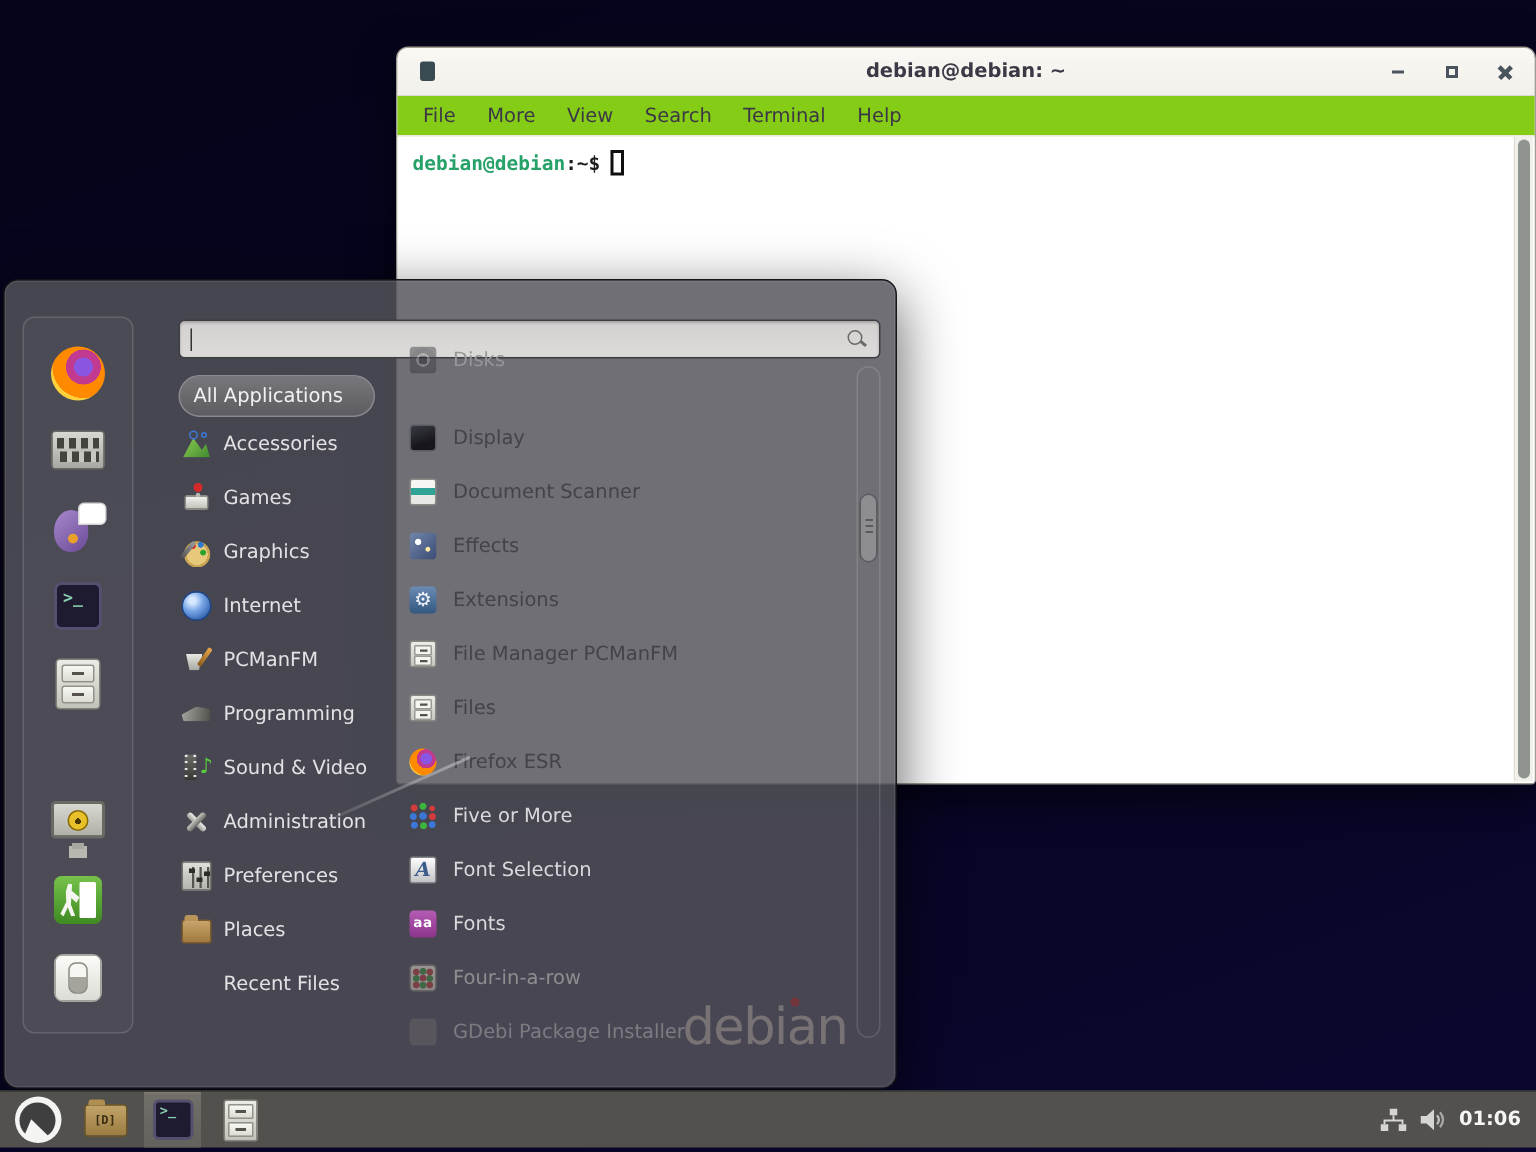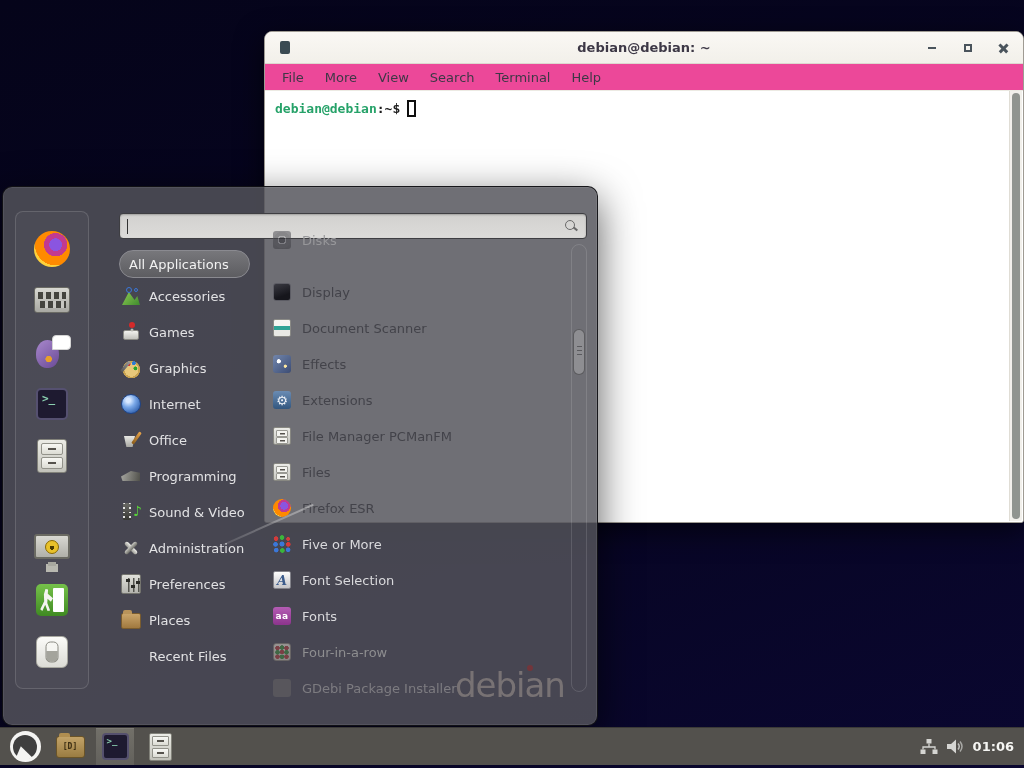--- a/index.html
+++ b/index.html
@@ -18,21 +18,21 @@
   #term .title{position:absolute;left:0;right:0;text-align:center;
     font-size:13px;font-weight:bold;color:#3d3846;}
   .tb-icon{width:10px;height:13px;background:#3a4a52;border-radius:2px;margin-left:15px;}
   .winbtns{position:absolute;right:12px;top:0;height:32px;display:flex;align-items:center;gap:22px;}
   .wb{width:14px;height:14px;display:flex;align-items:center;justify-content:center;cursor:default;}
   .wb-min{width:8px;height:2px;background:#4a545c;}
   .wb-max{width:8px;height:8px;border:2px solid #4a545c;}
   .wb-close{position:relative;width:10px;height:10px;}
   .wb-close i,.wb-close b{position:absolute;left:-1px;top:4px;width:11px;height:2.5px;background:#4a545c;}
   .wb-close i{transform:rotate(45deg);} .wb-close b{transform:rotate(-45deg);}
-  #term .menubar{height:27px;background:#ec4899;display:flex;align-items:center;
+  #term .menubar{height:27px;background:#84cc16;display:flex;align-items:center;
     padding-left:11px;gap:9px;border-bottom:1px solid #eceae3;}
   #term .menubar span{font-size:13px;color:#3d3846;padding:3px 6px;}
   #term .content{position:relative;height:431px;background:#ffffff;border-radius:0 0 2px 2px;}
   .promptline{padding:9px 10px;font-family:"DejaVu Sans Mono","Liberation Mono",monospace;
     font-size:13px;font-weight:bold;white-space:pre;}
   .p-user{color:#26a269;} .p-rest{color:#1c1c1c;}
   .cursor{display:inline-block;width:9px;height:17px;border:2px solid #0f0f0f;
     vertical-align:-4px;margin-left:7px;background:transparent;}
   .term-scroll{position:absolute;right:1px;top:0;bottom:1px;width:13px;background:#f2f0eb;
     border-left:1px solid #e0ddd5;border-radius:0 0 2px 0;}
@@ -308,21 +308,21 @@
     <div class="cat" style="top:167px">
         <span class="ci c-gfx"></span>
         <span class="cl">Graphics</span>
       </div>
     <div class="cat" style="top:203px">
         <span class="ci c-net"></span>
         <span class="cl">Internet</span>
       </div>
     <div class="cat" style="top:239px">
         <span class="ci c-office"></span>
-        <span class="cl">Office</span>
+        <span class="cl">PCManFM</span>
       </div>
     <div class="cat" style="top:275px">
         <span class="ci c-prog"></span>
         <span class="cl">Programming</span>
       </div>
     <div class="cat" style="top:311px">
         <span class="ci c-sv"></span>
         <span class="cl">Sound &amp; Video</span>
       </div>
     <div class="cat" style="top:347px">

